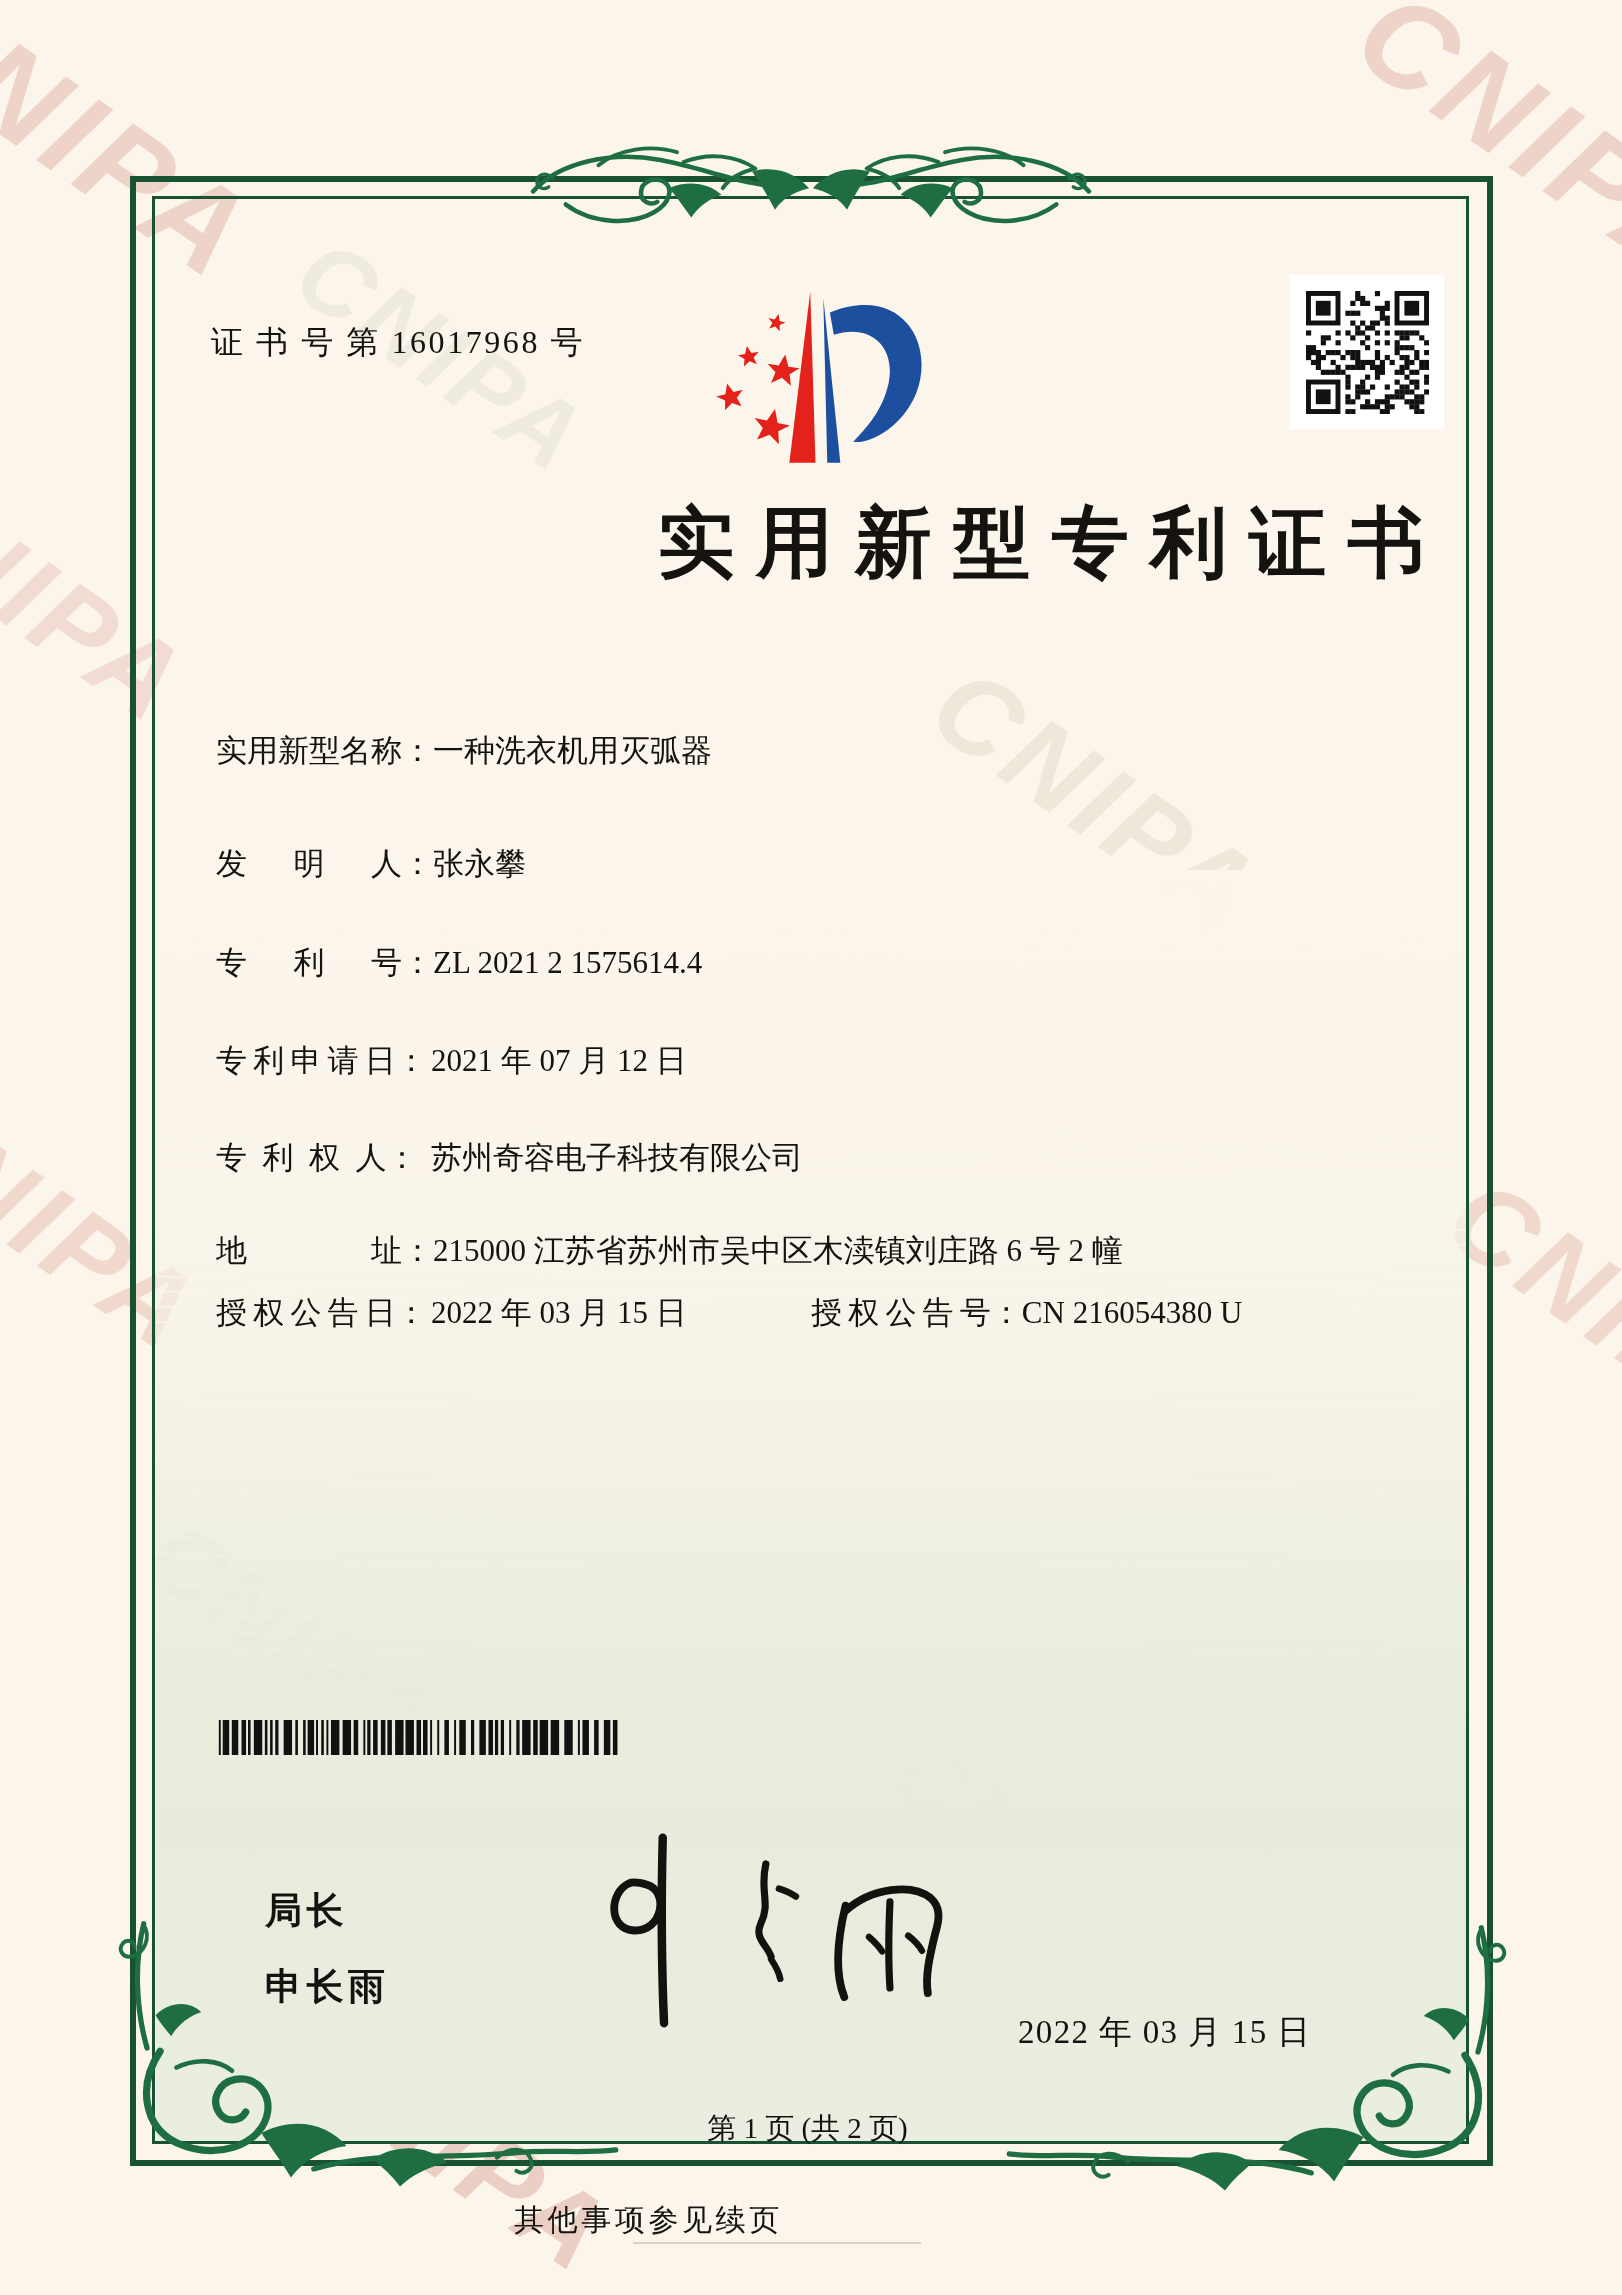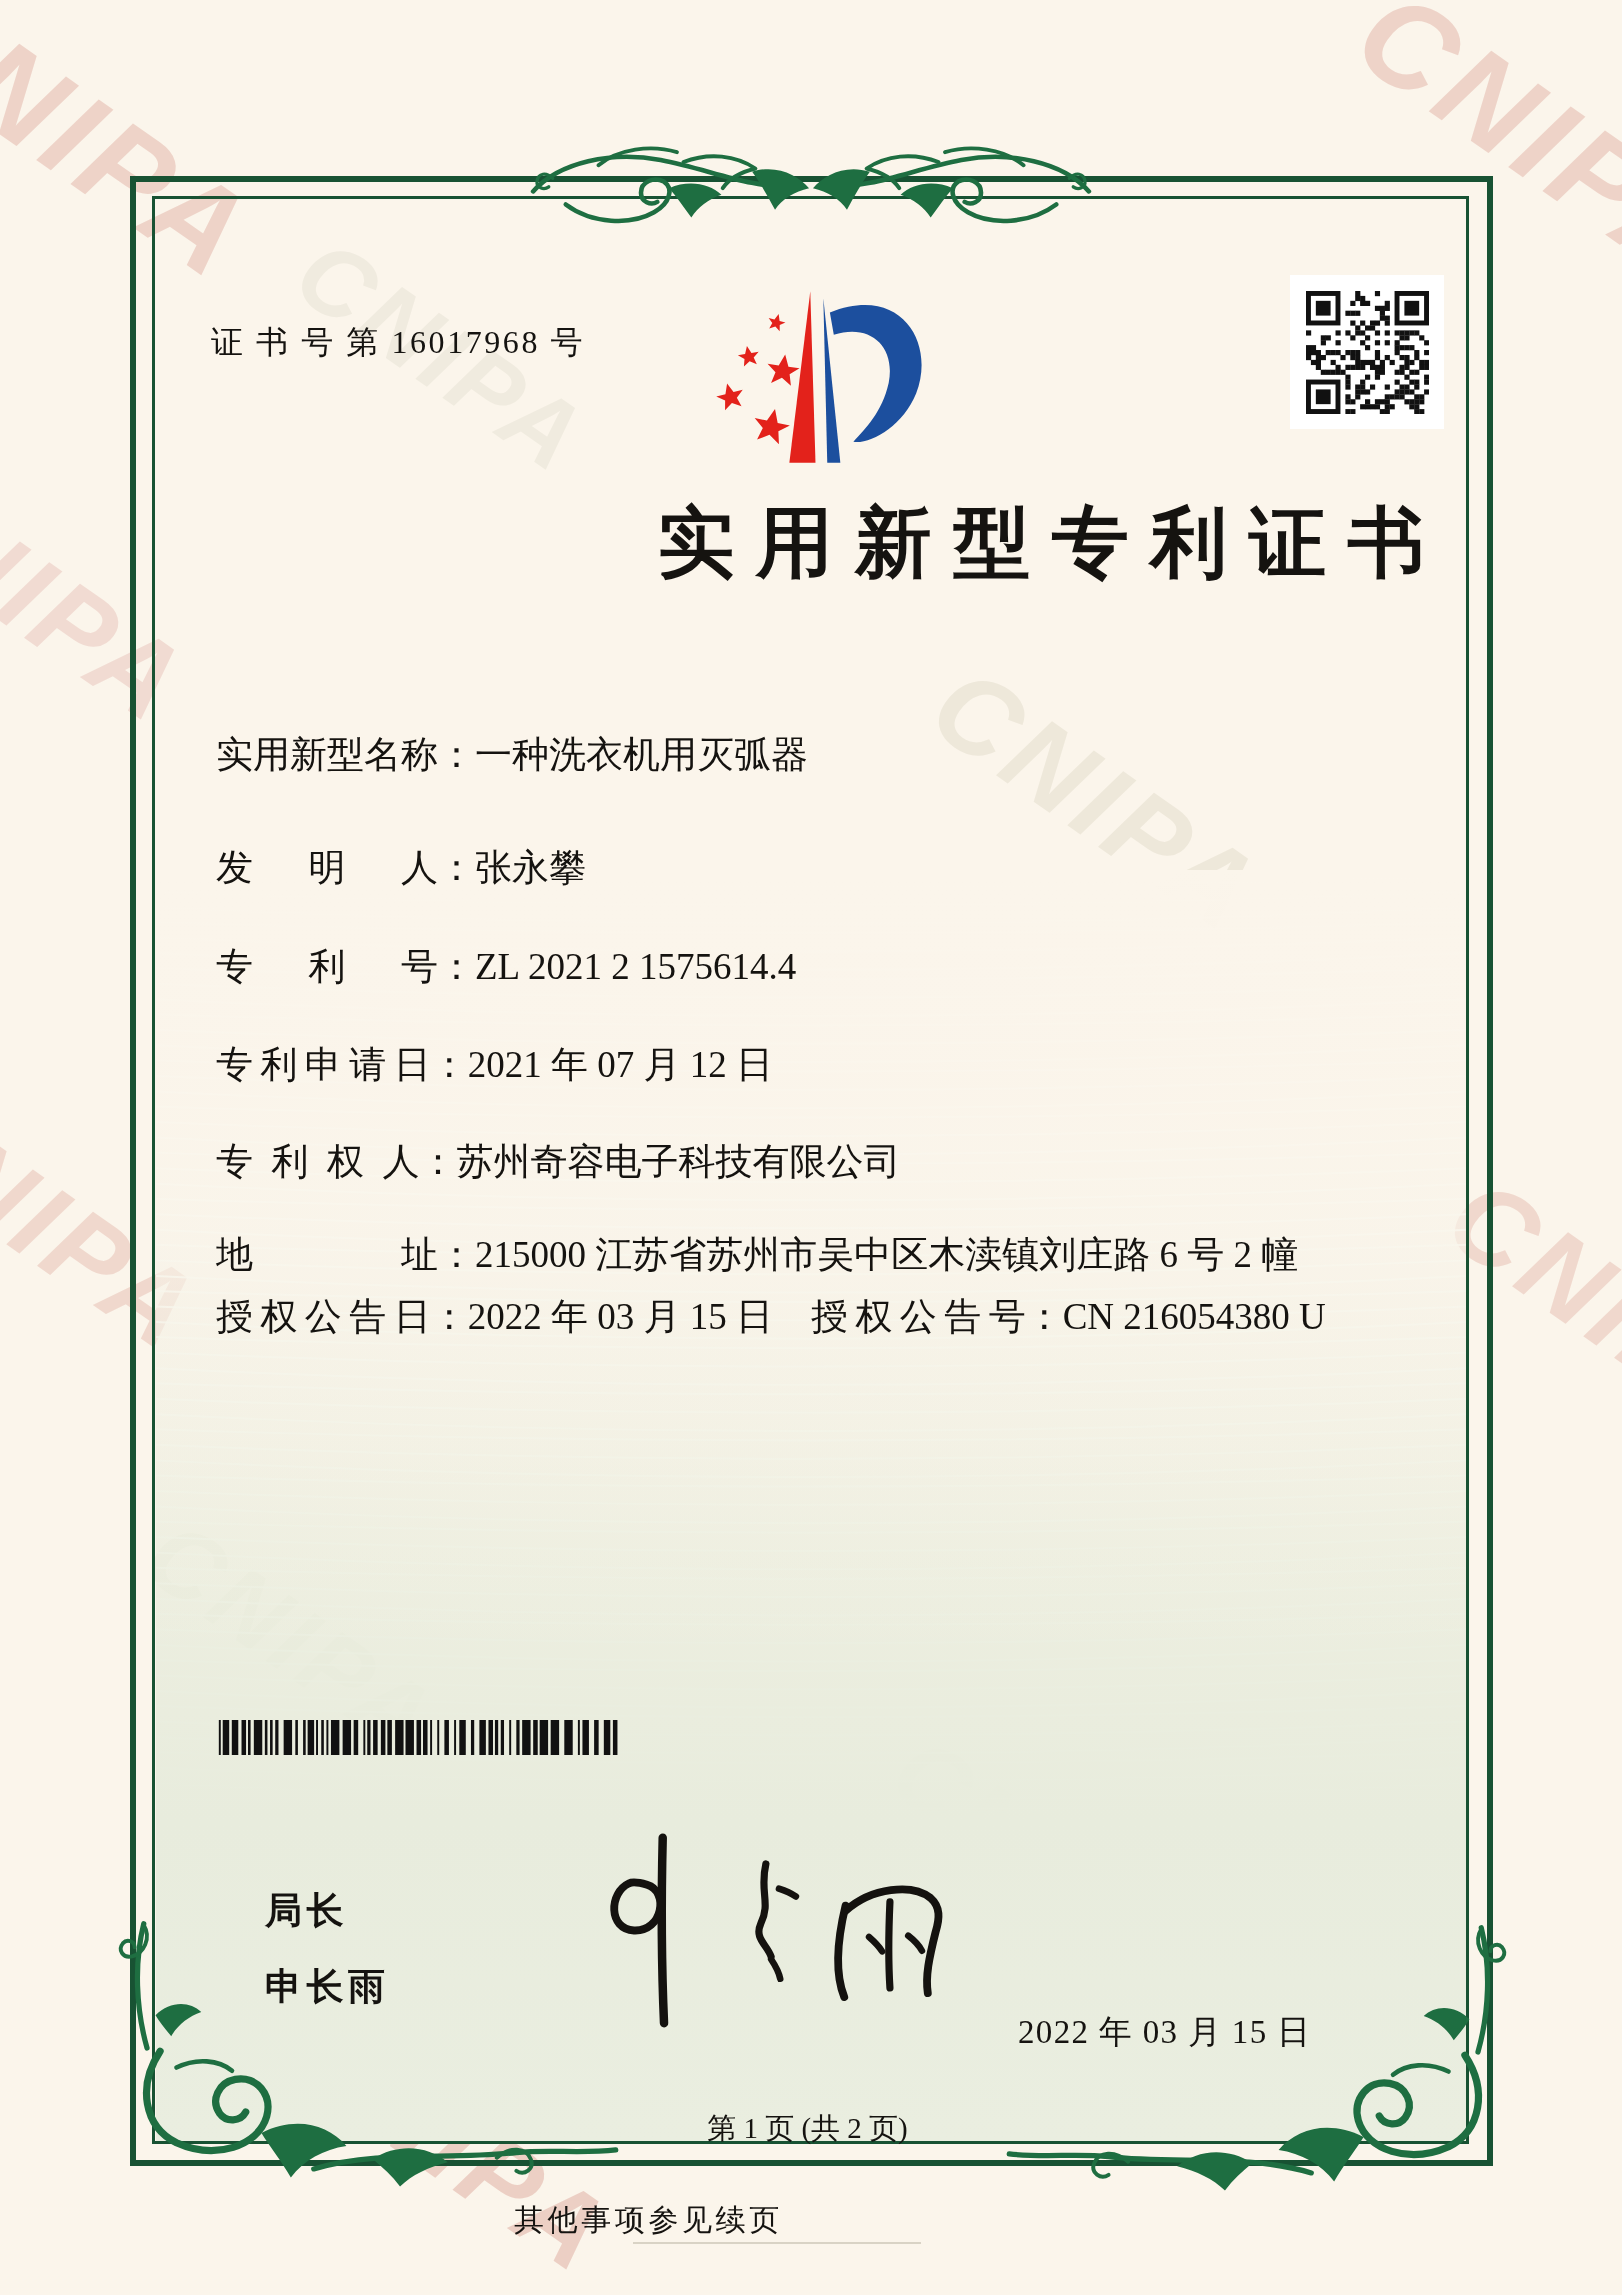--- a/index.html
+++ b/index.html
@@ -30,21 +30,21 @@
     background:linear-gradient(180deg,#fbf5eb 0%,rgba(251,245,235,.8) 16%,rgba(251,245,235,.38) 38%,rgba(251,245,235,0) 62%);}
   
   .border-outer{left:130px;top:176px;width:1351px;height:1978px;border:6.5px solid var(--border_green);}
   .border-inner{left:152px;top:196px;width:1311px;height:1942px;border:3.3px solid var(--border_green);}
   
   .fl{stroke:var(--flourish_green);fill:none;stroke-linecap:round;stroke-linejoin:round;}
   .flf{fill:var(--flourish_green);stroke:none;}
   
   .certno{left:211px;top:321px;font-size:32px;letter-spacing:.08em;}
   .title{left:0;top:492px;width:1446px;text-align:right;font-size:77px;font-weight:bold;letter-spacing:.28em;text-indent:.28em;}
-  .field-row{left:216px;width:1230px;font-size:37px;white-space:nowrap;}
+  .field-row{left:216px;width:1230px;font-size:31px;white-space:nowrap;}
   .flabel{display:inline-block;min-width:215px;}
   .fvalue{display:inline-block;}
   .grant2{position:absolute;left:595px;top:0;text-align:center;}
   .paras{left:216px;top:1343px;width:1212px;font-size:31px;line-height:63px;text-align:justify;}
   .paras p{margin:0;text-indent:2em;}
   .officer{left:265px;font-size:37px;font-weight:700;letter-spacing:.12em;}
   .issuedate{left:1018px;top:2010px;font-size:33px;letter-spacing:.04em;}
   .pageinfo{left:611px;top:2102px;width:393px;text-align:center;font-size:29px;margin-top:7px;}
   .footer-note{left:514px;top:2200px;width:523px;font-size:30px;letter-spacing:.12em;}
   .footer-line{left:633px;top:2242px;width:288px;height:2px;background:#d9d3c5;}

